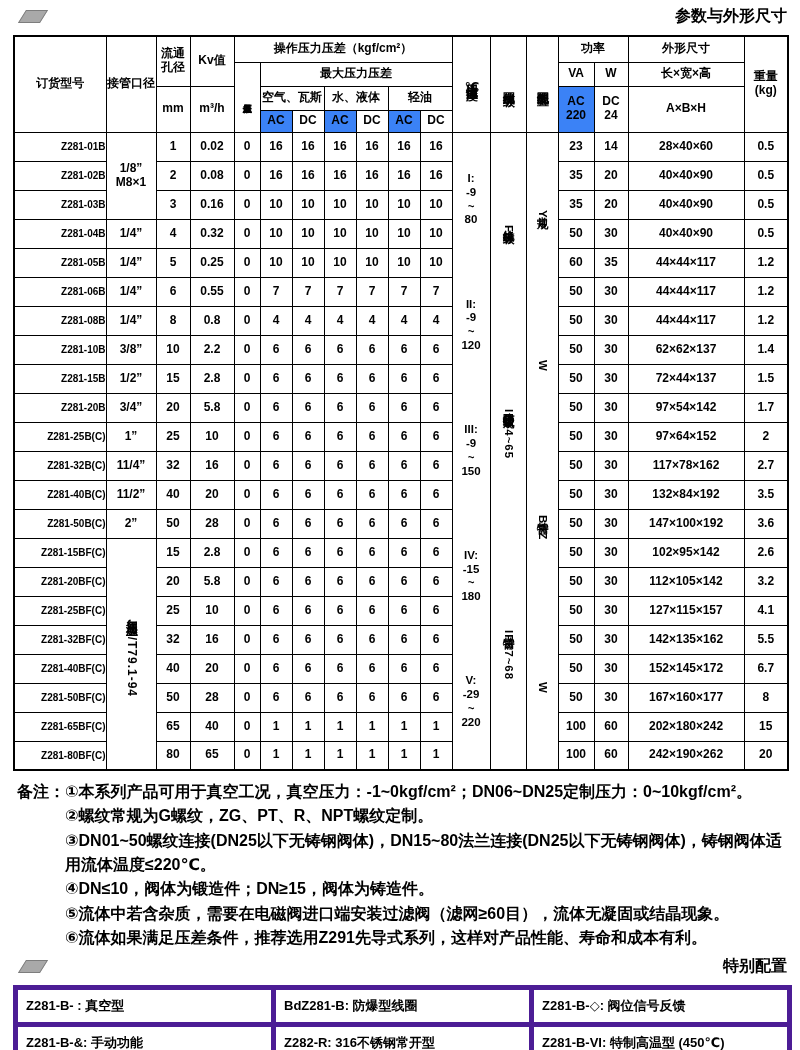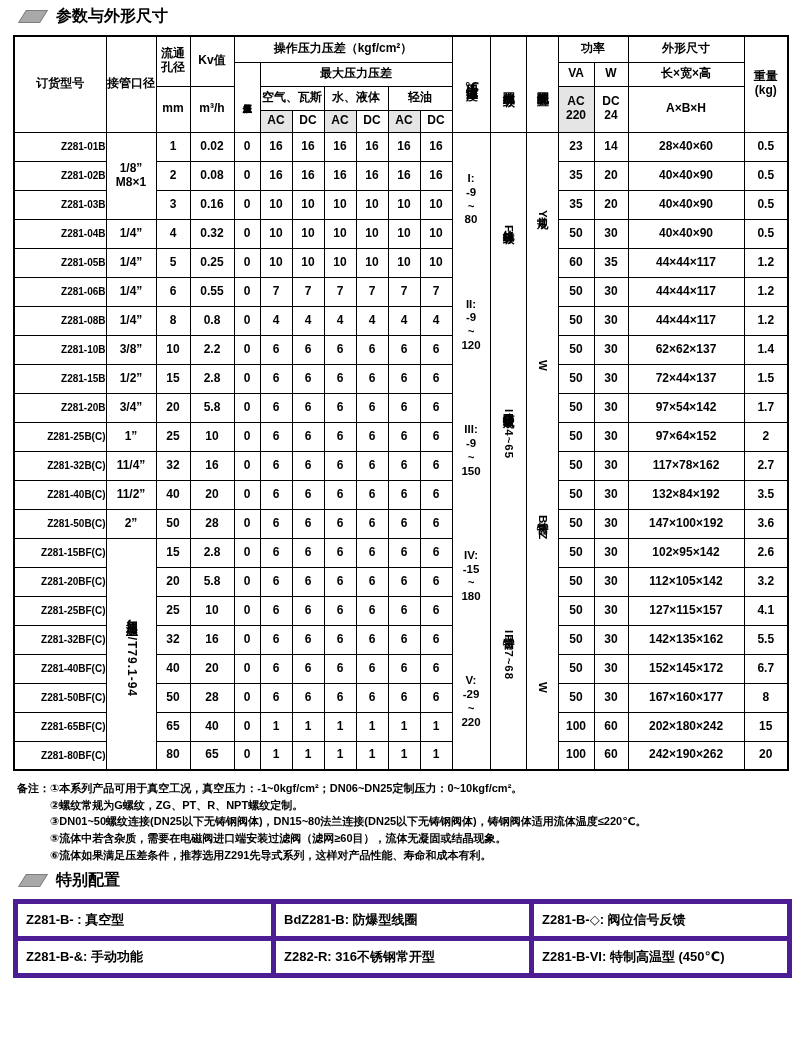--- a/index.html
+++ b/index.html
@@ -1,35 +1,35 @@
 <!DOCTYPE html>
 <html><head>
 <meta charset="utf-8">
 <style>
   *{margin:0;padding:0;box-sizing:border-box;}
   html,body{background:#fff;}
   body{width:800px;color:#000;font-family:"Liberation Sans","DejaVu Sans",sans-serif;font-weight:700;}
   .page{width:800px;height:1050px;padding:4px 13px;overflow:hidden;}
   .title{font-size:19px;text-align:center;padding:9px 0 10px;letter-spacing:.5px;white-space:nowrap;}
-  .sec{display:flex;align-items:center;gap:12px;margin:2px 0 8px 2px;font-size:16px;}
+  .sec{display:flex;align-items:center;gap:12px;margin:2px 0 8px 2px;font-size:16px;justify-content:space-between;}
   .mark{width:22px;height:13px;background:#a9a9a9;border:1px solid #7d7d7d;transform:skewX(-32deg);margin-left:7px;}
   table{border-collapse:collapse;table-layout:fixed;margin:0 auto;}
   .spec{width:774px;border:2px solid #000;}
   .spec th,.spec td{border:1px solid #000;text-align:center;vertical-align:middle;font-size:12px;white-space:pre-line;line-height:1.15;overflow:hidden;padding:0;}
   .hr1{height:26px}.hr2{height:24px}.hr3{height:24px}.hr4{height:22px}
   .spec tbody tr{height:29px;}
   td.model{text-align:right;padding-left:3px;font-size:10px;}
   .vhead{writing-mode:vertical-rl;text-orientation:upright;font-size:11px;letter-spacing:1px;}
   th.minp{font-size:9px;letter-spacing:0;writing-mode:vertical-rl;text-orientation:upright;}
-  .shade{background:#e5e5e5;}
+  .shade{background:#3b82f6;}
   .vert{writing-mode:vertical-rl;text-orientation:mixed;letter-spacing:1px;}
   .vgroups{display:flex;flex-direction:column;justify-content:space-around;align-items:center;height:628px;width:100%;}
   .tg{line-height:1.2;font-size:11.5px;}
   .seg{font-size:11.5px;}
-  .notes{display:flex;font-size:11px;margin:9px 0 6px 4px;line-height:1.52;}
+  .notes{display:flex;font-size:16px;margin:9px 0 6px 4px;line-height:1.52;}
   .notes-label{flex:0 0 auto;}
   .notes-items{flex:1;}
   .special{width:774px;border:2px solid #000;margin-top:2px;}
   .special td{border:5px solid #4c1d95;font-size:13px;text-align:left;padding:7px 8px;height:33px;vertical-align:middle;}
 </style>
 </head>
 <body>
 
 <div class="page">
 
@@ -490,20 +490,21 @@
         </tr>
       </tbody>
   </table>
 
   <div class="notes">
     <span class="notes-label">备注：</span>
     <div class="notes-items" id="notes-items">
         <div class="note-line">①本系列产品可用于真空工况，真空压力：-1~0kgf/cm²；DN06~DN25定制压力：0~10kgf/cm²。</div>
         <div class="note-line">②螺纹常规为G螺纹，ZG、PT、R、NPT螺纹定制。</div>
         <div class="note-line">③DN01~50螺纹连接(DN25以下无铸钢阀体)，DN15~80法兰连接(DN25以下无铸钢阀体)，铸钢阀体适用流体温度≤220℃。</div>
+        <div class="note-line">④DN≤10，阀体为锻造件；DN≥15，阀体为铸造件。</div>
         <div class="note-line">⑤流体中若含杂质，需要在电磁阀进口端安装过滤阀（滤网≥60目），流体无凝固或结晶现象。</div>
         <div class="note-line">⑥流体如果满足压差条件，推荐选用Z291先导式系列，这样对产品性能、寿命和成本有利。</div>
       </div>
   </div>
 
   <div class="sec">
     <span class="mark"></span>
     <span>特别配置</span>
   </div>
 

